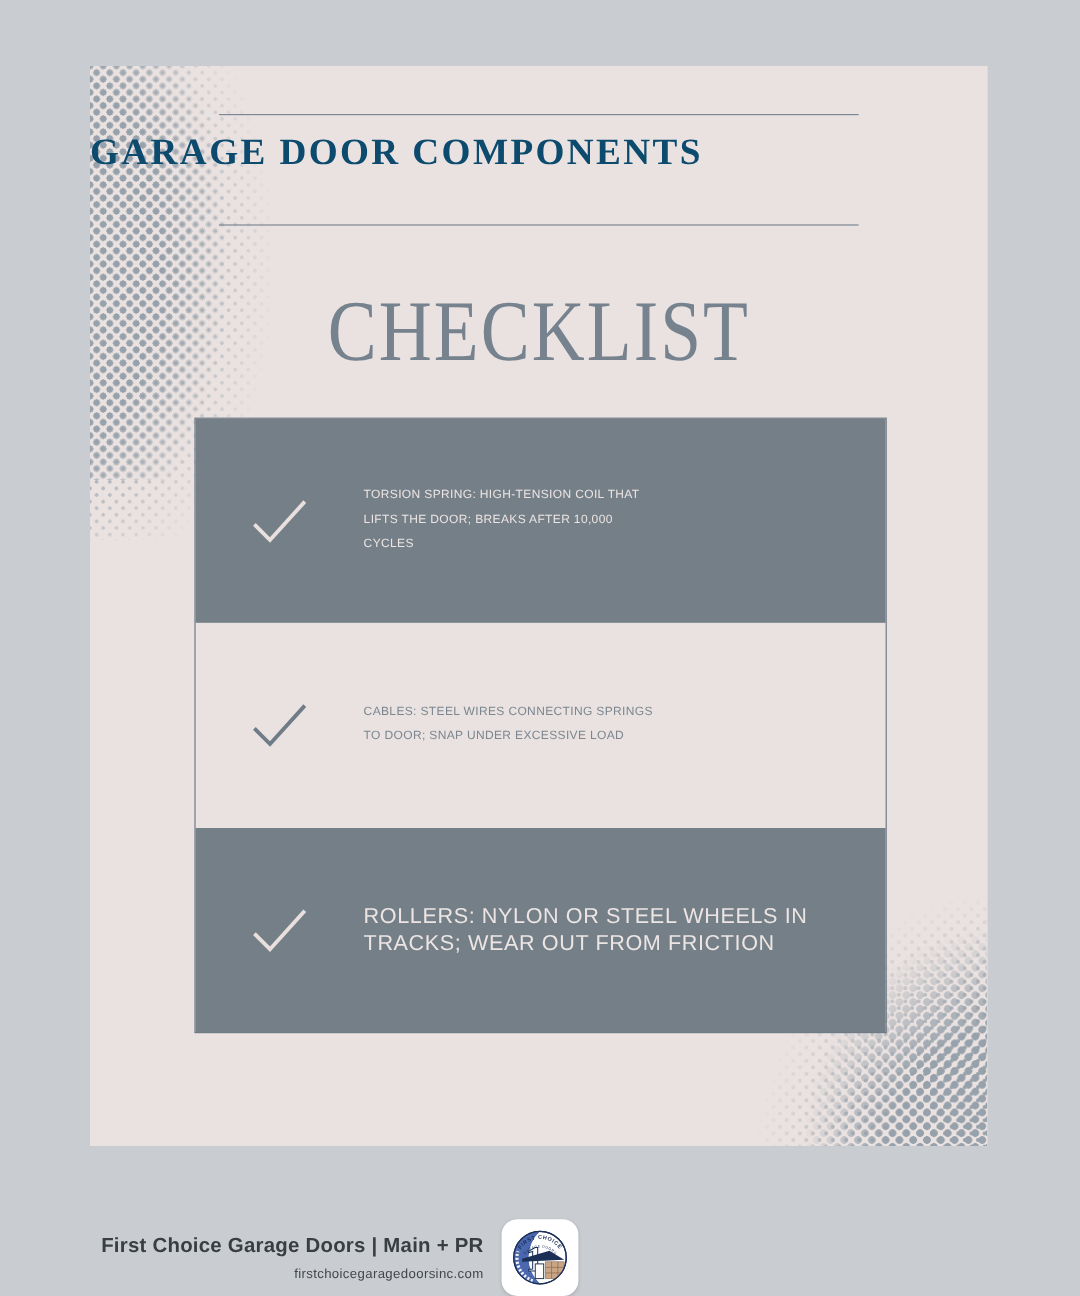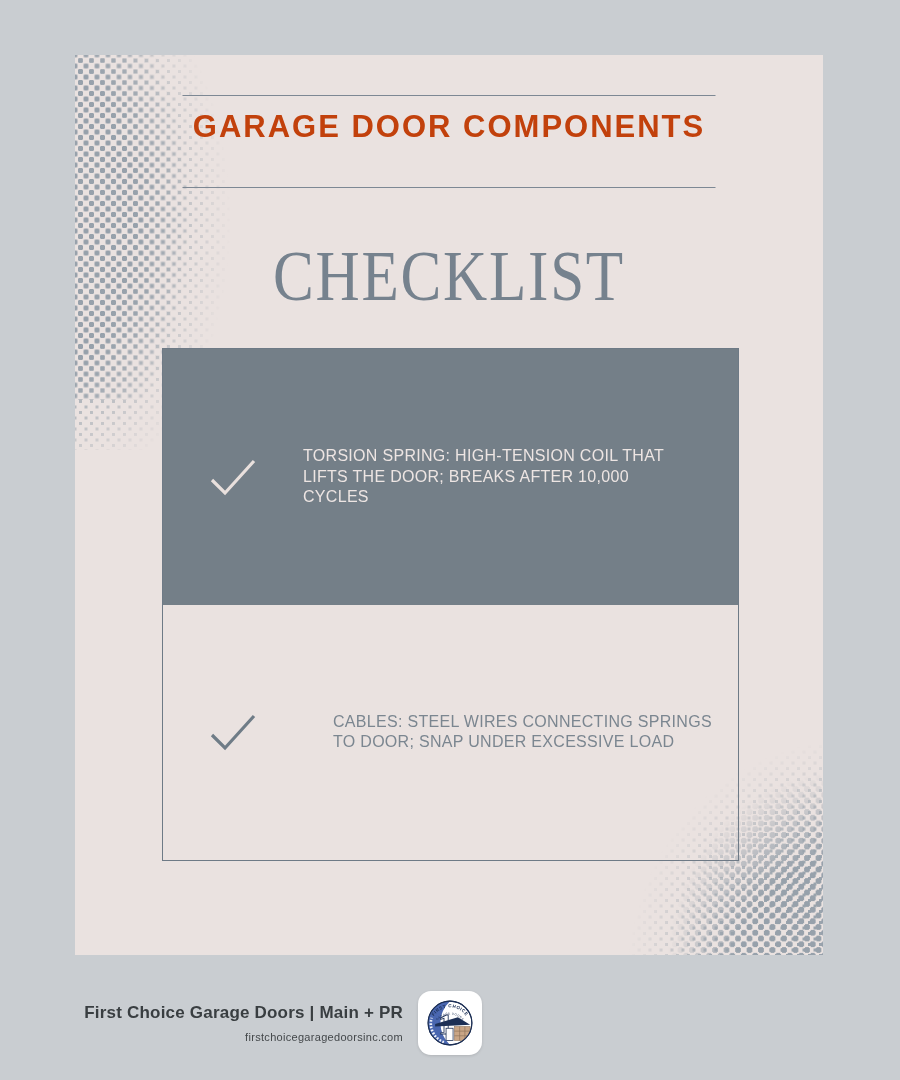--- a/index.html
+++ b/index.html
@@ -31,43 +31,43 @@
     background-image:radial-gradient(circle,#97a1ab 3px,rgba(151,161,171,0) 3.3px),
                      radial-gradient(circle,#97a1ab 3px,rgba(151,161,171,0) 3.3px);
     background-size:11.5px 11.5px;background-position:0 0,5.75px 5.75px;
     -webkit-mask-image:radial-gradient(ellipse 210px 245px at 106% 106%,#000 45%,rgba(0,0,0,0) 80%);
             mask-image:radial-gradient(ellipse 210px 245px at 106% 106%,#000 45%,rgba(0,0,0,0) 80%);}
 
   .rule{position:absolute;left:50%;transform:translateX(-50%);width:533px;height:1px;background:#7d8894;}
   .rule-top{top:40px;}
   .rule-bottom{top:132px;}
 
-  .poster-title{position:absolute;top:54px;left:0;width:100%;margin:0;text-align:center;
-    font-family:Liberation Sans, sans-serif;font-weight:700;font-size:31px;letter-spacing:2px;
-    color:#c2410c;}
+  .poster-title{position:absolute;top:54px;left:0;width:100%;margin:0;
+    font-family:Liberation Serif, serif;font-weight:700;font-size:31px;letter-spacing:2px;
+    color:#0c4a6e;}
   .poster-subtitle{position:absolute;top:180px;left:0;width:100%;margin:0;text-align:center;
     font-family:"Liberation Serif",serif;font-weight:400;font-size:72px;letter-spacing:2px;
     color:#76828e;transform:scaleX(.85);transform-origin:center;}
 
   .checklist{position:absolute;left:87px;top:293px;width:577px;height:513px;
     border:1px solid #6e7a86;box-sizing:border-box;z-index:2;display:flex;flex-direction:column;}
   .row{flex:1;display:flex;align-items:center;}
   .row.dark{background:#747f88;}
-  .row.light{background:transparent;gap:30px;}
+  .row.light{background:transparent;}
   .check-cell{width:140px;flex:0 0 140px;display:flex;justify-content:center;align-items:center;}
   .check-cell svg{width:50px;height:40px;}
   .row.dark  .check-cell svg path{stroke:#e9e0dd;}
   .row.light .check-cell svg path{stroke:#6f7c87;}
-  .item-text{white-space:pre-line;font-size:16px;line-height:20.5px;letter-spacing:.3px;
+  .item-text{white-space:pre-line;font-size:10px;line-height:20.5px;letter-spacing:.3px;
     max-width:410px;}
   .row.dark  .item-text{color:#ede5e3;}
   .row.light .item-text{color:#7b8690;}
   .row.big .item-text{font-size:18px;line-height:23px;letter-spacing:.5px;}
 
-  .footer{position:absolute;top:991px;right:418px;display:flex;align-items:center;gap:15px;}
+  .footer{position:absolute;top:1016px;right:418px;display:flex;align-items:center;gap:15px;}
   .footer-text{text-align:right;}
   .company-line{font-weight:700;font-size:17px;color:#393e41;letter-spacing:.2px;}
   .website{margin-top:8px;font-size:11px;color:#43474a;letter-spacing:.3px;}
   .logo-box{width:64px;height:64px;background:#ffffff;border-radius:13px;
     display:flex;justify-content:center;align-items:center;box-shadow:0 1px 3px rgba(0,0,0,.12);}
   .logo-box svg{width:56px;height:56px;}
 </style>
 </head>
 <body>
 
@@ -100,20 +100,29 @@
       <div class="row light">
         <div class="check-cell">
           <svg viewBox="0 0 50 40">
               <path d="M4 23 L17 36 L46 4" fill="none" stroke-width="3.2"></path>
             </svg>
         </div>
         <div class="item-text">CABLES: STEEL WIRES CONNECTING SPRINGS
 TO DOOR; SNAP UNDER EXCESSIVE LOAD</div>
       </div>
 
+      <div class="row dark big">
+        <div class="check-cell">
+          <svg viewBox="0 0 50 40">
+              <path d="M4 23 L17 36 L46 4" fill="none" stroke-width="3.2"></path>
+            </svg>
+        </div>
+        <div class="item-text">ROLLERS: NYLON OR STEEL WHEELS IN
+TRACKS; WEAR OUT FROM FRICTION</div>
+      </div>
 
 
     </div>
   </div>
 
   <div class="footer">
     <div class="footer-text">
       <div class="company-line">First Choice Garage Doors | Main + PR</div>
       <div class="website">firstchoicegaragedoorsinc.com</div>
     </div>

